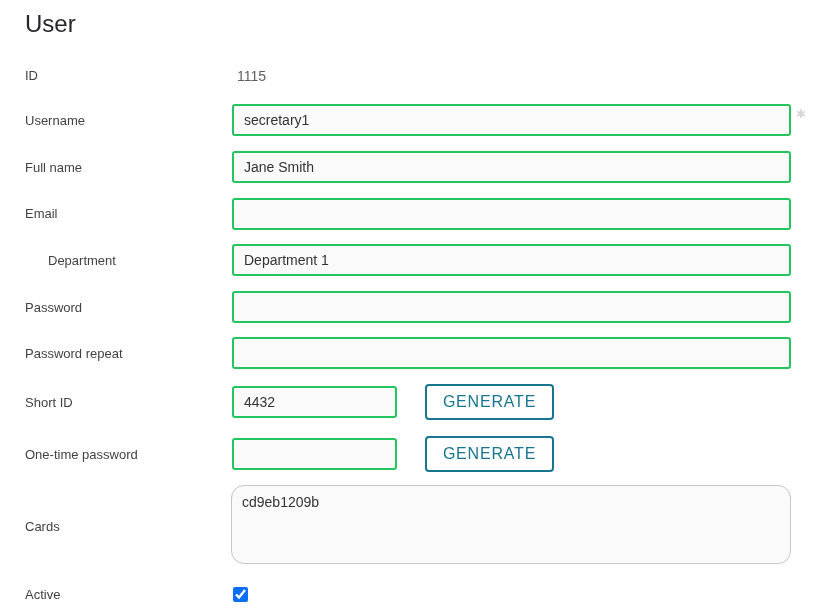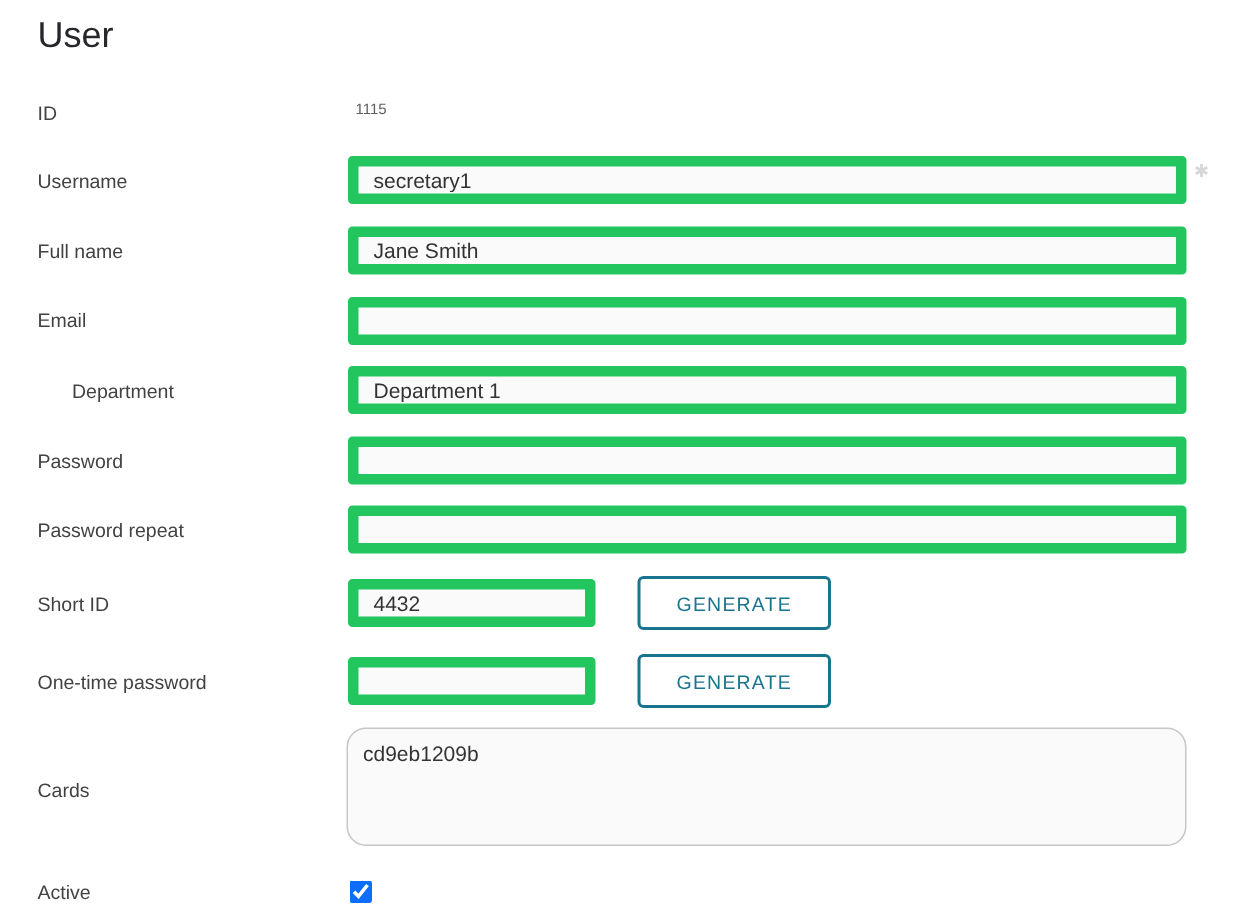--- a/index.html
+++ b/index.html
@@ -12,36 +12,36 @@
     position:absolute; left:25px; top:10px;
     font-size:24px; font-weight:400; color:#26262b;
   }
   .field-label {
     position:absolute; left:25px;
     font-size:13px; font-weight:400; color:#424242;
     white-space:nowrap;
   }
   .static-value {
     position:absolute; left:237px;
-    font-size:10px; color:#5f5f5f;text-align:right;
+    font-size:14px; color:#5f5f5f;text-align:right;
   }
   .text-input {
     position:absolute; left:232px; width:559px; height:32px;
     box-sizing:border-box;
-    background:#fafafa; border:7px solid #22c55e; border-radius:3px;
+    background:#fafafa; border:2px solid #22c55e; border-radius:3px;
     padding:0 10px; font-size:14px; color:#333333;
     font-family:"Liberation Sans", sans-serif;
     outline:none;
   }
   .text-input.short { width:165px; }
   .gen-btn {
     position:absolute; left:425px; width:129px; height:36px;
     box-sizing:border-box;
     background:#ffffff; border:2px solid #19748f; border-radius:4px;
-    color:#19748f; font-size:13px; letter-spacing:0.8px;
+    color:#19748f; font-size:16px; letter-spacing:0.8px;
     font-family:"Liberation Sans", sans-serif;
     cursor:pointer; text-align:center;
   }
   .cards-textarea {
     position:absolute; left:231px; top:485px; width:560px; height:79px;
     box-sizing:border-box;
     background:#fafafa; border:1px solid #c6c6c6; border-radius:13px;
     padding:8px 10px; font-size:14px; color:#333333;
     font-family:"Liberation Sans", sans-serif;
     resize:none; outline:none;

